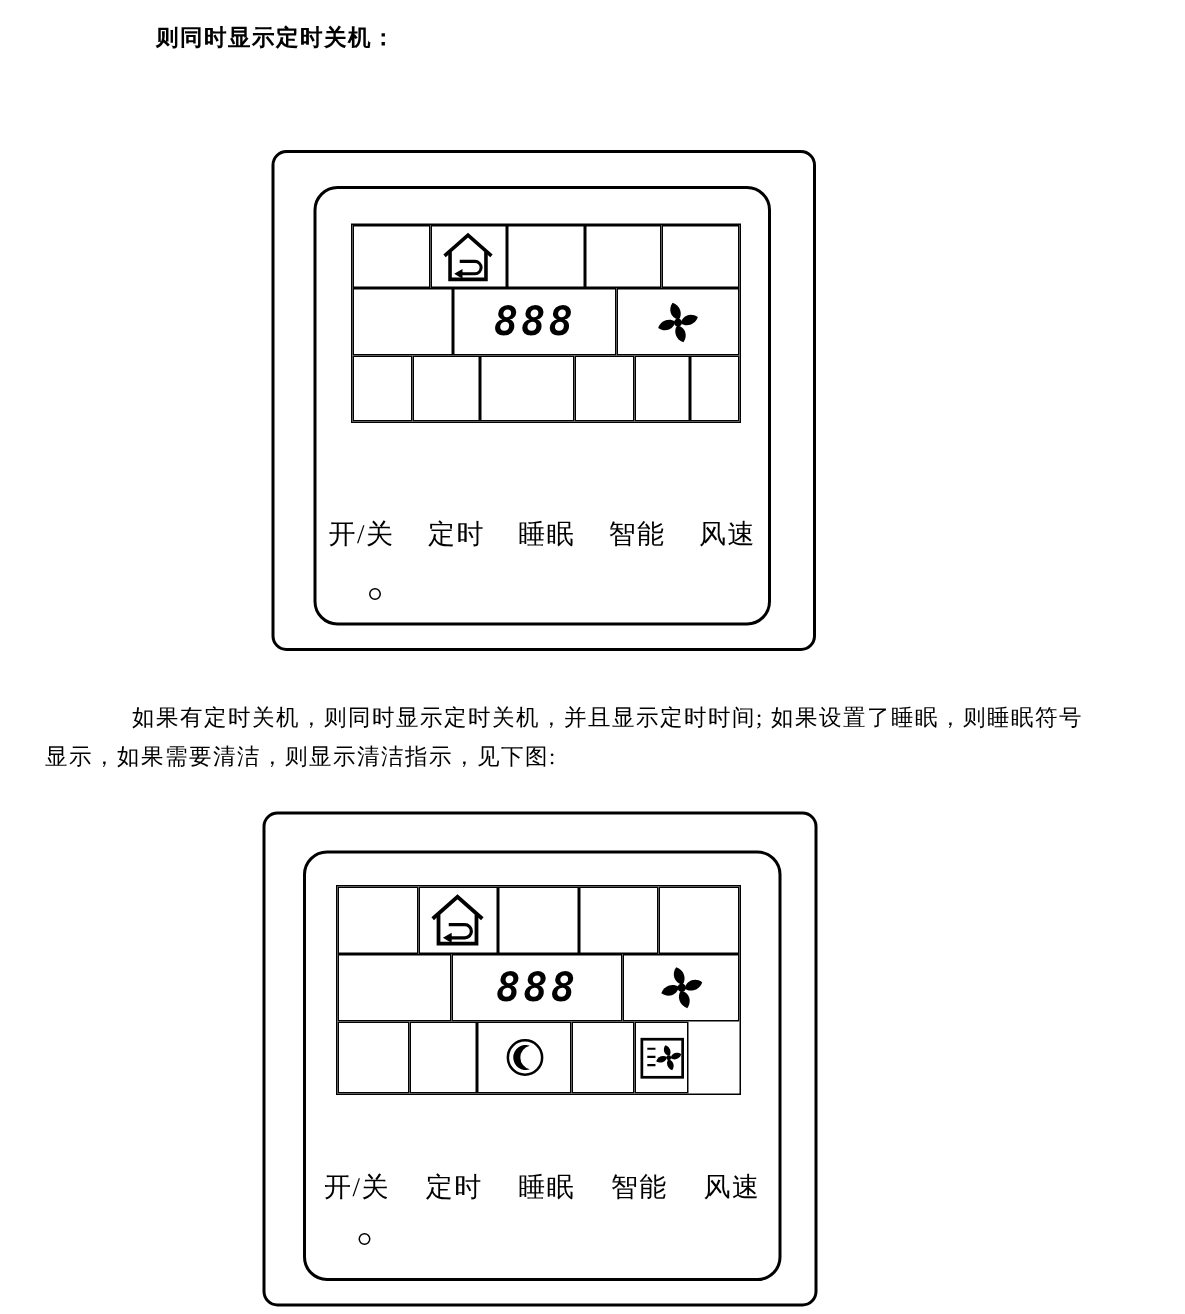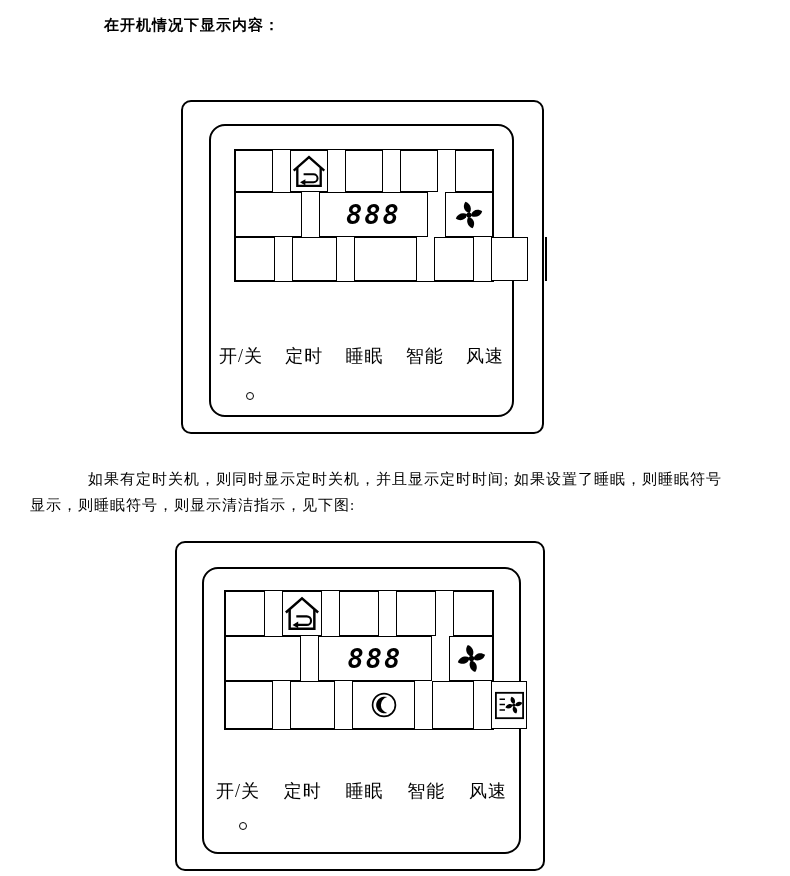--- a/index.html
+++ b/index.html
@@ -12,21 +12,21 @@
   .intro   { position:absolute; left:60px; top:43px; font-size:15px; letter-spacing:1px; }
 
   .para2 { position:absolute; left:30px; top:466px; width:734px; font-size:15px;
            line-height:26px; letter-spacing:1px; }
   .para2 .l1 { padding-left:58px; }
 
   .panel { position:absolute; border:2px solid #000; border-radius:10px; background:#fff; }
   .panel-inner { position:absolute; border:2px solid #000; border-radius:16px; background:#fff; }
 
   .lcd { position:absolute; border:1px solid #000; display:flex; flex-direction:column; background:#fff; }
-  .lcd-row { display:grid;gap:17px; }
+  .lcd-row { display:grid; }
   .cell { border:1px solid #000; display:flex; align-items:center; justify-content:center; overflow:hidden; background:#fff; }
 
   .seg { font-family:"DejaVu Sans Mono", monospace; font-style:italic; font-weight:bold; letter-spacing:2px; }
   .seg-big { font-size:27px; line-height:1; }
 
   .btn-row { position:absolute; display:flex; justify-content:space-between; font-size:18px;
              font-weight:500; letter-spacing:1px;gap:18px; }
   .led { position:absolute; width:8px; height:8px; border:1.5px solid #000; border-radius:50%; background:#fff; }
 
   
@@ -56,21 +56,21 @@
   .timer-val .seg { font-size:17px; letter-spacing:1px; }
   .timer-unit { font-size:9px; font-family:"Liberation Sans", sans-serif; font-weight:bold; }
 
   svg { display:block; }
 </style>
 </head>
 <body>
 
 <div class="page">
 
-  <div class="heading">在开机情况下显示内容：</div>
+  <div class="heading">则同时显示定时关机：</div>
 
   <div class="panel" id="panel1">
     <div class="panel-inner">
 
       <div class="lcd">
         <div class="lcd-row row-a">
           <div class="cell"></div>
           <div class="cell">
             <svg width="38" height="35" viewBox="0 0 40 38">
               <path d="M3 18 L20 3 L37 18" fill="none" stroke="#000" stroke-width="2.6"></path>
@@ -115,21 +115,21 @@
         <span>智能</span>
         <span>风速</span>
       </div>
 
       <div class="led"></div>
     </div>
   </div>
 
   <div class="para2">
     <div class="l1">如果有定时关机，则同时显示定时关机，并且显示定时时间; 如果设置了睡眠，则睡眠符号</div>
-    <div class="l2">显示，则睡眠符号，则显示清洁指示，见下图:</div>
+    <div class="l2">显示，如果需要清洁，则显示清洁指示，见下图:</div>
   </div>
 
   <div class="panel" id="panel2">
     <div class="panel-inner">
 
       <div class="lcd">
         <div class="lcd-row row-a">
           <div class="cell"></div>
           <div class="cell">
             <svg width="40" height="37" viewBox="0 0 40 38">

